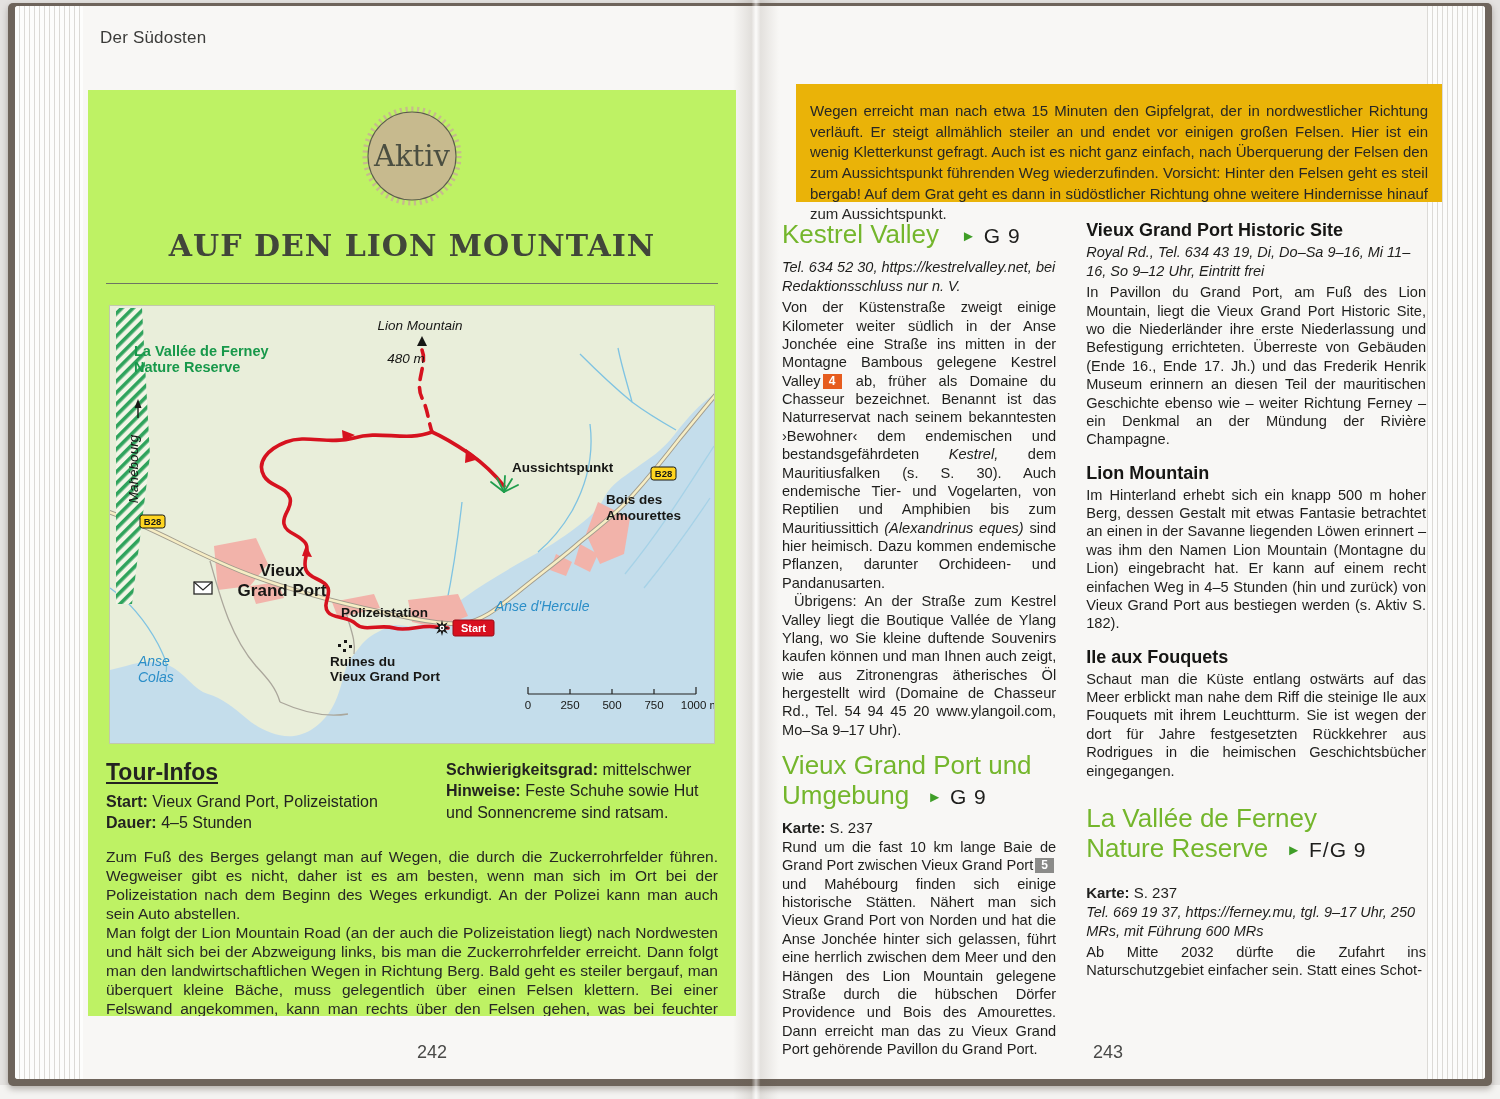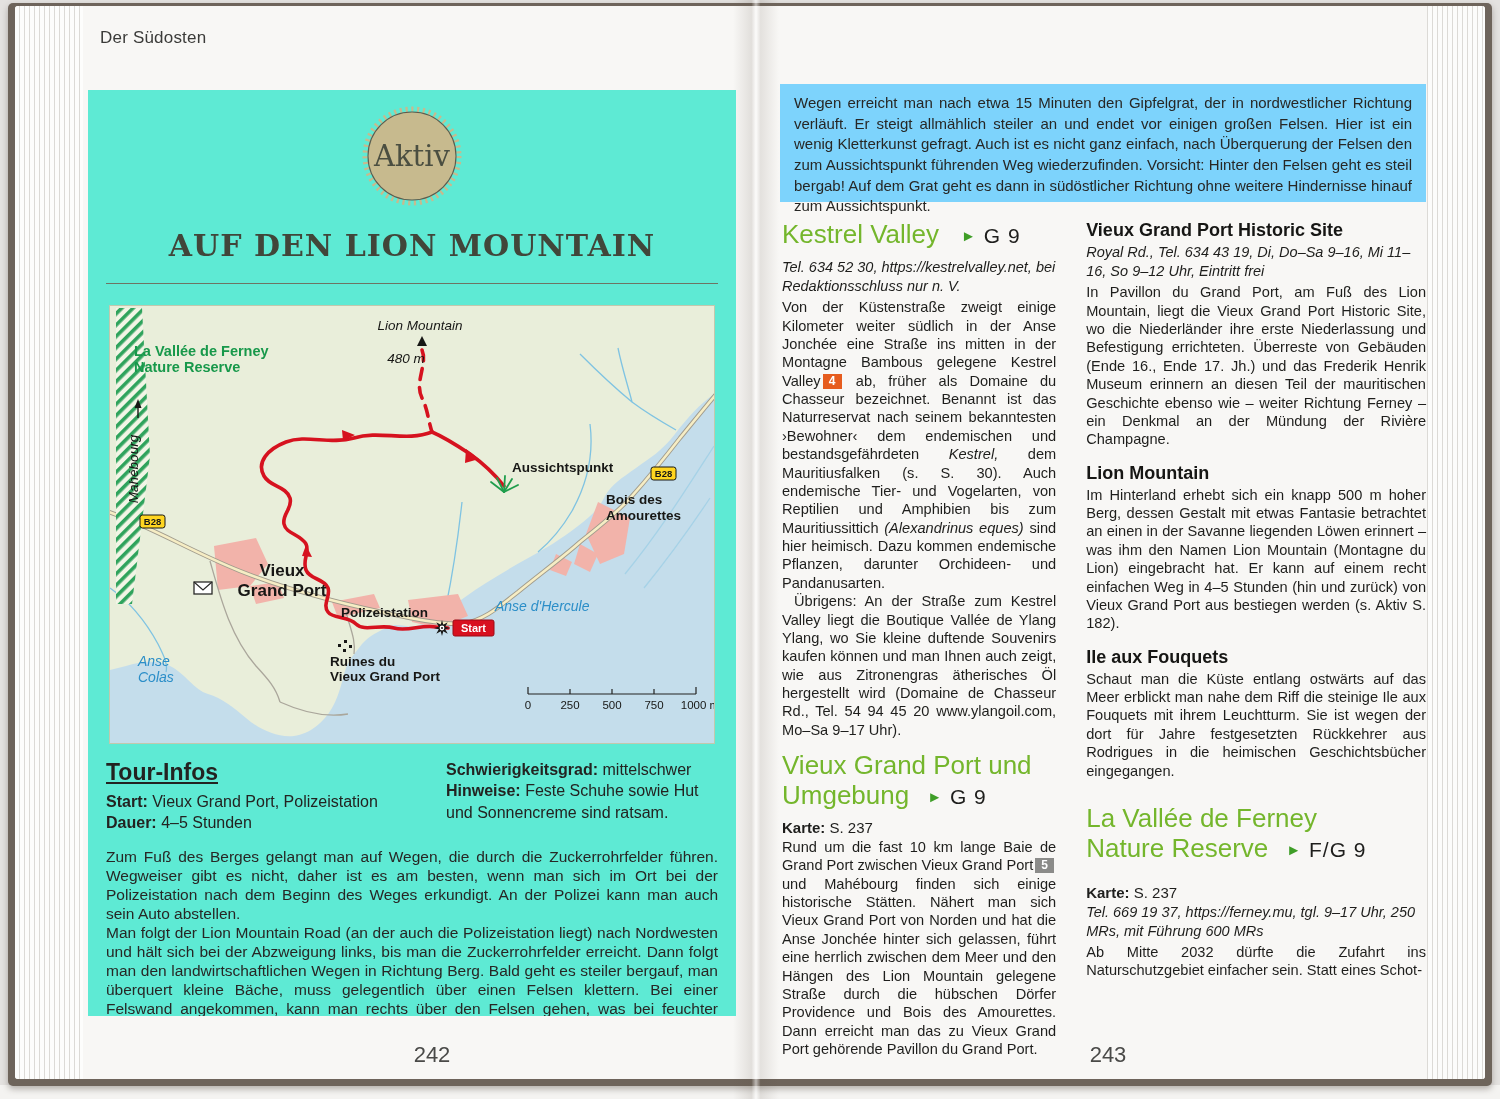--- a/index.html
+++ b/index.html
@@ -4,38 +4,38 @@
 <style>
   html,body{margin:0;padding:0;}
   body{width:1500px;height:1099px;position:relative;background:#e4e2e0;font-family:"Liberation Sans",sans-serif;overflow:hidden;}
   .bg-bottom{position:absolute;left:0;right:0;bottom:0;height:14px;background:#f4f3f1;}
   .book{position:absolute;left:8px;top:3px;right:8px;bottom:13px;background:#6e645b;border-radius:5px;box-shadow:0 3px 6px rgba(60,50,40,.35);}
   .pages{position:absolute;left:7px;top:3px;right:7px;bottom:7px;background:#f8f7f5;border-radius:3px;overflow:hidden;}
   .stack-left{position:absolute;left:0;top:0;bottom:0;width:68px;background:repeating-linear-gradient(90deg,#fdfdfc 0 4px,#dcdad6 4px 5px);}
   .stack-right{position:absolute;right:0;top:0;bottom:0;width:58px;background:repeating-linear-gradient(90deg,#dcdad6 0 1px,#fcfcfb 1px 5px);}
   .gutter{position:absolute;left:733px;top:0;bottom:0;width:46px;background:linear-gradient(90deg,rgba(90,78,66,0) 0%,rgba(90,78,66,.14) 40%,rgba(255,255,255,.55) 50%,rgba(90,78,66,.13) 60%,rgba(90,78,66,0) 100%);}
   .runhead{position:absolute;left:100px;top:28px;font-size:17px;color:#3b3b39;letter-spacing:.2px;}
-  .pagenum{position:absolute;top:1042px;width:80px;text-align:center;font-size:22px;color:#4a4a48;}
+  .pagenum{position:absolute;top:1042px;width:80px;text-align:center;font-size:18px;color:#4a4a48;}
   .pagenum.left{left:392px;} .pagenum.right{left:1068px;}
 
   
-  .greenbox{position:absolute;left:88px;top:90px;width:648px;height:926px;background:#5eead4;overflow:hidden;}
+  .greenbox{position:absolute;left:88px;top:90px;width:648px;height:926px;background:#bef264;overflow:hidden;}
   .badge-wrap{width:100px;margin:16px auto 0;}
   .box-title{margin-top:18px;text-align:center;font-family:"DejaVu Serif",serif;font-weight:bold;font-size:30px;letter-spacing:1px;color:#41463a;}
   .rule{margin:20px 18px 0;border-top:1.6px solid #6e7463;}
   .mapbox{width:604px;height:437px;margin:22px auto 0;position:relative;background:#e9eeda;outline:1px solid #c2c8ad;}
   .tourinfos{display:flex;margin:16px 18px 0;font-size:16px;color:#232321;}
   .ti-col1{width:340px;} .ti-col2{flex:1;}
   .ti-title{font-size:23px;font-weight:bold;margin-bottom:5px;text-decoration:underline;}
   .ti-row{line-height:1.34;} .ti-row b{font-weight:bold;}
   .bodytext{margin:13px 18px 0;font-size:15.5px;line-height:1.23;text-align:justify;color:#272725;}
   .bodytext p{margin:0;}
 
   
-  .greenbox-top{position:absolute;left:780px;top:84px;width:646px;height:118px;background:#7dd3fc;box-sizing:border-box;padding:9px 14px;}
+  .greenbox-top{position:absolute;left:796px;top:84px;width:646px;height:118px;background:#eab308;box-sizing:border-box;padding:17px 14px;}
   .greenbox-top .txt{font-size:15px;line-height:1.38;text-align:justify;color:#272725;}
   .cols{position:absolute;left:782px;top:220px;width:644px;display:flex;gap:30px;}
   .col1{width:280px;} .col2{width:347px;}
   .h-green{color:#74b62c;font-size:26px;line-height:1.15;font-weight:normal;margin:0 0 8px;}
   .h-green .row{display:flex;align-items:baseline;gap:22px;}
   .h-green .row.l2{gap:18px;}
   .marker{color:#3f9e27;font-size:15px;position:relative;top:-2px;}
   .grid{color:#1e1e1c;font-size:21px;letter-spacing:1px;}
   .info{font-style:italic;font-size:14.5px;line-height:1.32;color:#1e1e1c;margin:0 0 2px;}
   .karte{font-size:15px;margin:0 0 2px;color:#1e1e1c;}

